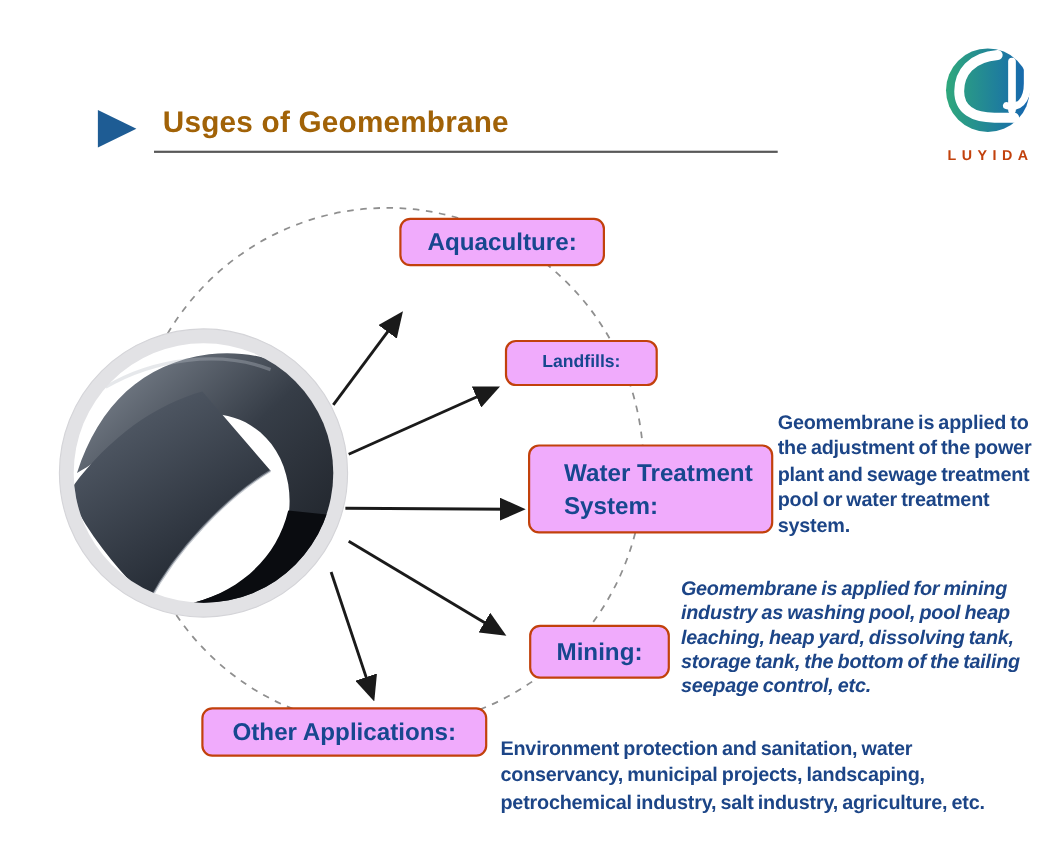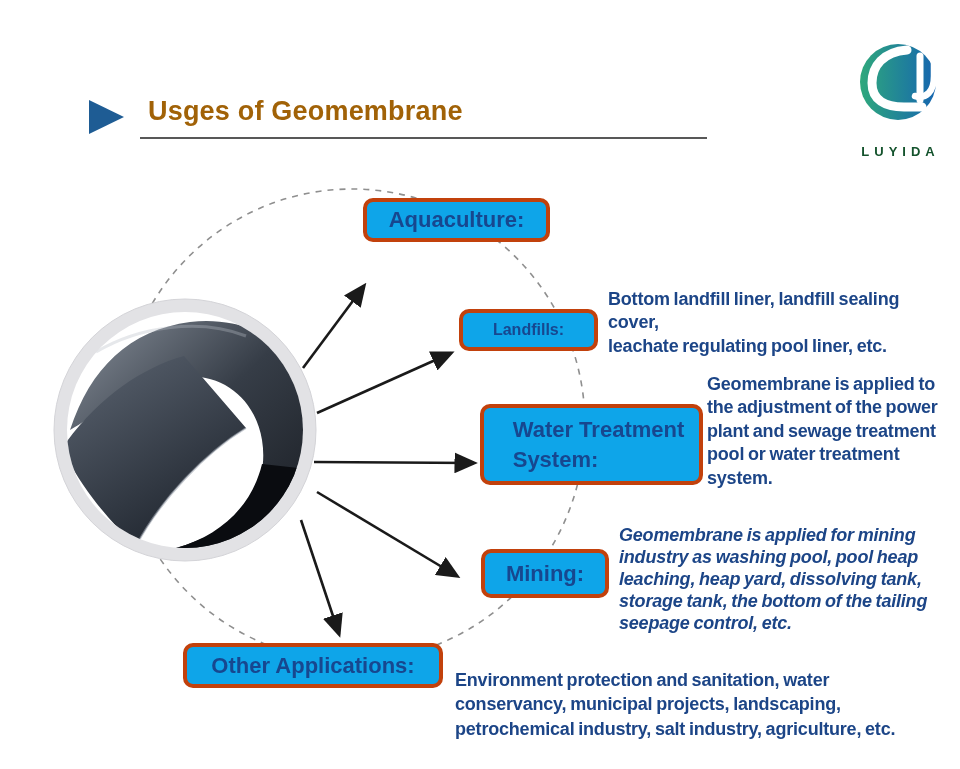--- a/index.html
+++ b/index.html
@@ -16,35 +16,35 @@
   .page-title{
     position:absolute;left:148px;top:96px;margin:0;
     font-size:27px;font-weight:bold;color:#a16207;letter-spacing:.2px;white-space:nowrap;text-align:right;
   }
   .title-underline{
     position:absolute;left:140px;top:137px;width:567px;height:2px;background:#585858;
   }
   
   .logo-wrap{position:absolute;left:848px;top:32px;width:100px;text-align:center;}
   .logo-brand{
-    margin-top:16px;font-size:13px;font-weight:bold;color:#14532d;
+    margin-top:4px;font-size:13px;font-weight:bold;color:#c2410c;
     letter-spacing:5px;text-indent:5px;white-space:nowrap;
   }
   
   .node-box{
-    position:absolute;box-sizing:border-box;background:#0ea5e9;
-    border:4px solid #c2410c;border-radius:10px;
+    position:absolute;box-sizing:border-box;background:#f0abfc;
+    border:2px solid #c2410c;border-radius:10px;
     display:flex;align-items:center;justify-content:center;
     color:#17478f;font-weight:bold;z-index:3;
   }
   .node-box .lbl{white-space:pre-line;}
   .nb-aquaculture{left:363px;top:198px;width:187px;height:44px;font-size:22px;}
   .nb-landfills{left:459px;top:309px;width:139px;height:42px;font-size:16px;}
   .nb-water{left:480px;top:404px;width:223px;height:81px;font-size:22px;justify-content:center;padding-left:14px;line-height:1.32;}
-  .nb-mining{left:481px;top:549px;width:128px;height:49px;font-size:22px;}
+  .nb-mining{left:481px;top:568px;width:128px;height:49px;font-size:22px;}
   .nb-other{left:183px;top:643px;width:260px;height:45px;font-size:22px;}
   .desc{
     position:absolute;color:#1c4587;font-weight:bold;font-size:18px;line-height:1.3;
     letter-spacing:-0.2px;word-spacing:-1px;white-space:pre-line;z-index:3;
   }
   .d-aquaculture{left:562px;top:180px;width:378px;}
   .d-landfills{left:608px;top:288px;width:345px;}
   .d-water{left:707px;top:373px;width:245px;}
   .d-mining{left:619px;top:525px;width:320px;line-height:1.22;font-style:italic;}
   .d-other{left:455px;top:668px;width:442px;line-height:1.36;}
@@ -131,22 +131,20 @@
     <span class="lbl">Water Treatment
 System:</span>
   </div>
   <div class="node-box nb-mining">
     <span class="lbl">Mining:</span>
   </div>
   <div class="node-box nb-other">
     <span class="lbl">Other Applications:</span>
   </div>
 
-  <div class="desc d-landfills">Bottom landfill liner, landfill sealing cover,
-leachate regulating pool liner, etc.</div>
   <div class="desc d-water">Geomembrane is applied to
 the adjustment of the power
 plant and sewage treatment
 pool or water treatment
 system.</div>
   <div class="desc d-mining">Geomembrane is applied for mining
 industry as washing pool, pool heap
 leaching, heap yard, dissolving tank,
 storage tank, the bottom of the tailing
 seepage control, etc.</div>

